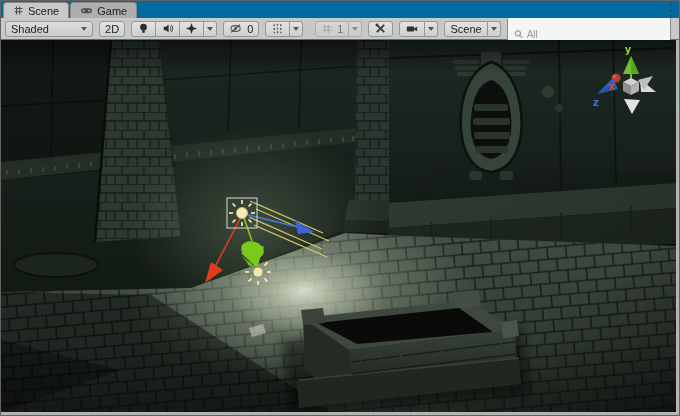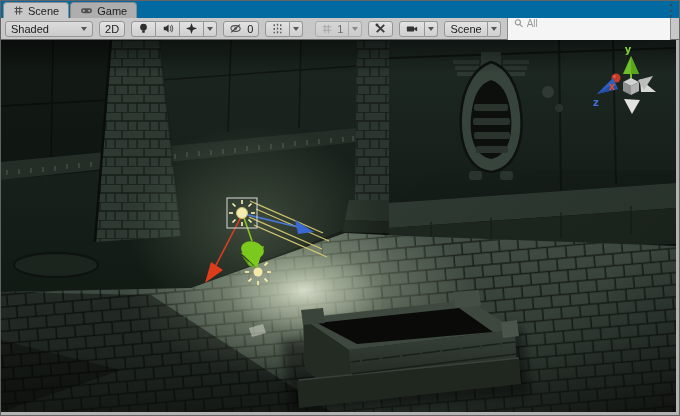--- a/index.html
+++ b/index.html
@@ -26,21 +26,21 @@
   .group .tbtn{border-radius:0;border-left-width:0;}
   .group .tbtn:first-child{border-radius:3px 0 0 3px;border-left-width:1px;}
   .group .tbtn:last-child{border-radius:0 3px 3px 0;}
   .group .tbtn:only-child{border-radius:3px;}
   .mini{padding:0 3px;}
   .arr{width:0;height:0;border-left:3px solid transparent;border-right:3px solid transparent;border-top:4px solid #565656;}
   .disabled{opacity:.55;}
   .spacer{flex:1;}
   .ddmode{width:94px;justify-content:space-between;background:linear-gradient(#dcdcdc,#cbcbcb);}
   .search{width:176px;height:25px;box-sizing:border-box;background:#f5f5f5;border:1px solid #8b8b8b;
-          border-radius:8px;display:flex;align-items:flex-end;padding:17px 6px;gap:3px;margin-right:4px;}
+          border-radius:8px;display:flex;align-items:flex-start;padding:17px 6px;gap:3px;margin-right:4px;}
   .search input{border:none;background:transparent;font-size:10px;color:#444;width:100%;outline:none;padding:0;
           font-family:"Liberation Sans",sans-serif;}
   .search input::placeholder{color:#9a9a9a;}
   
   .viewport{width:675px;height:372px;background:#0b0f0b;}
   svg{display:block;}
   svg text{font-family:"DejaVu Sans",sans-serif;font-weight:bold;}
 </style>
 </head>
 <body>

